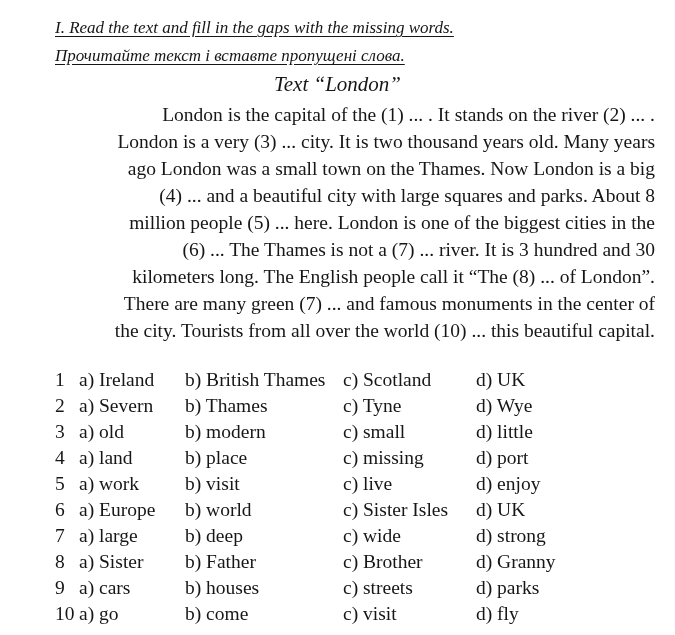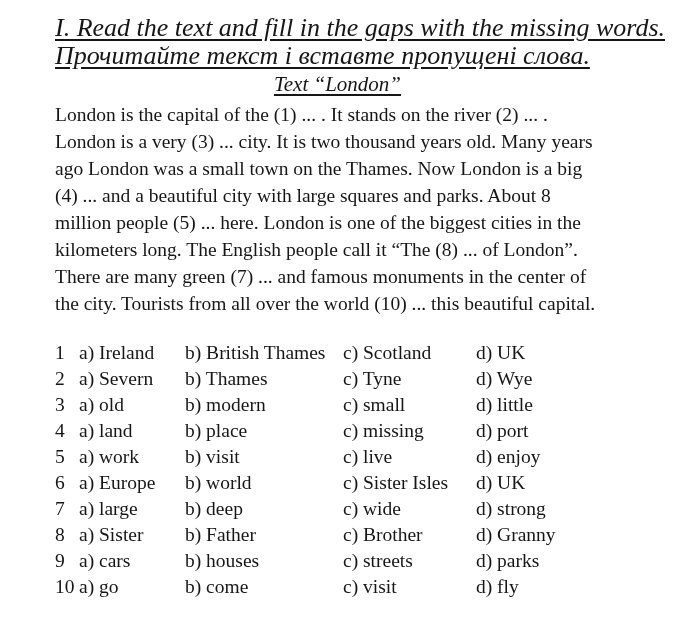--- a/index.html
+++ b/index.html
@@ -14,44 +14,44 @@
     box-sizing: border-box;
     width: 675px;
     height: 635px;
     padding: 14px 20px 0 55px;
     font-family: "Liberation Serif", "DejaVu Serif", serif;
     color: #161616;
     background: #ffffff;
   }
   .instruction-line {
     font-style: italic;
-    font-size: 26px;
+    font-size: 17px;
     line-height: 28px;
     white-space: nowrap;
   }
   .instruction-line .u {
     text-decoration: underline;
     text-underline-offset: 3px;
   }
   .doc-title {
     text-align: center;
     font-style: italic;
     font-size: 21px;
     line-height: 29px;
     
     margin-left: -35px;
   }
   .doc-title .u {
-    text-decoration: underline;
     text-underline-offset: 3px;
   }
   .paragraph {
     margin-top: 2px;
     font-size: 19.5px;
     line-height: 27px;
+    text-align: right;
   }
   .paragraph .p-line {
     white-space: nowrap;
   }
   .options {
     margin-top: 23px;
     font-size: 19.5px;
     line-height: 26px;
   }
   .opt-row {
@@ -71,20 +71,21 @@
   <div class="instruction-line"><span class="u">Прочитайте текст і вставте пропущені слова.</span></div>
 
   <div class="doc-title"><span class="u">Text “London”</span></div>
 
   <div class="paragraph">
     <div class="p-line">London is the capital of the (1) ... . It stands on the river (2) ... .</div>
     <div class="p-line">London is a very (3) ... city. It is two thousand years old. Many years</div>
     <div class="p-line">ago London was a small town on the Thames. Now London is a big</div>
     <div class="p-line">(4) ... and a beautiful city with large squares and parks. About 8</div>
     <div class="p-line">million people (5) ... here. London is one of the biggest cities in the</div>
+    <div class="p-line">(6) ... The Thames is not a (7) ... river. It is 3 hundred and 30</div>
     <div class="p-line">kilometers long. The English people call it “The (8) ... of London”.</div>
     <div class="p-line">There are many green (7) ... and famous monuments in the center of</div>
     <div class="p-line">the city. Tourists from all over the world (10) ... this beautiful capital.</div>
   </div>
 
   <div class="options">
     <div class="opt-row">
       <div class="opt-cell">1</div>
       <div class="opt-cell">a) Ireland</div>
       <div class="opt-cell">b) British Thames</div>

